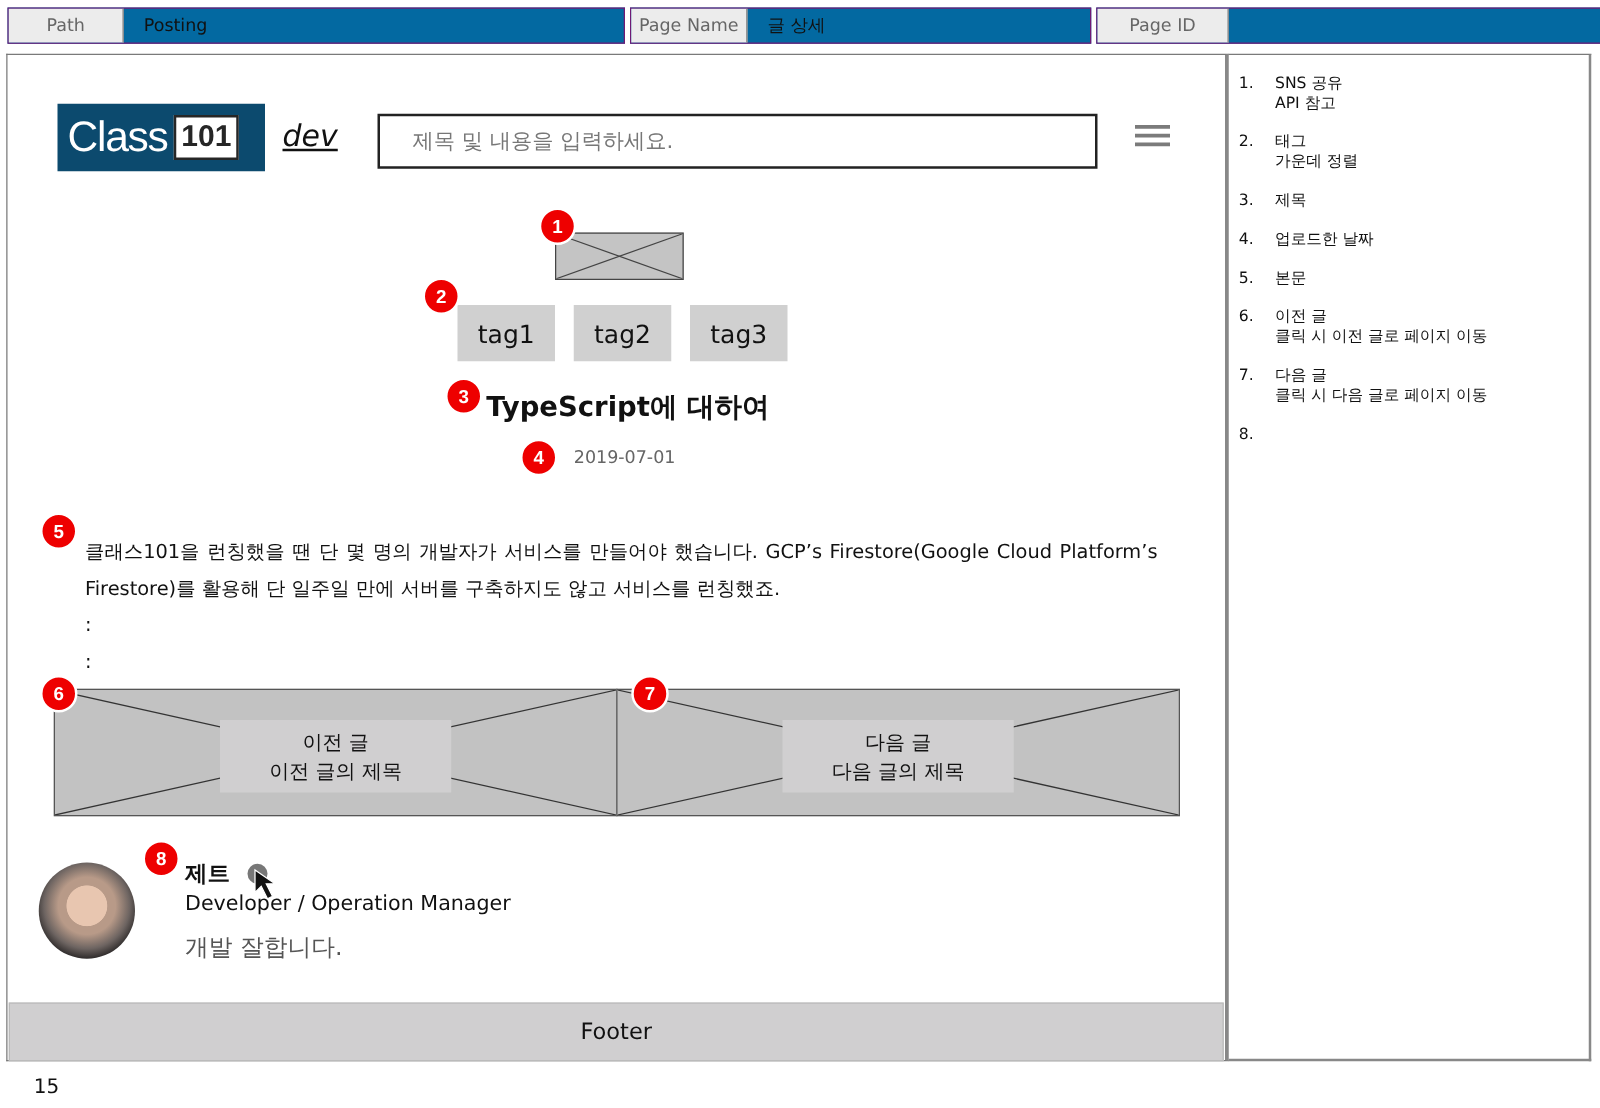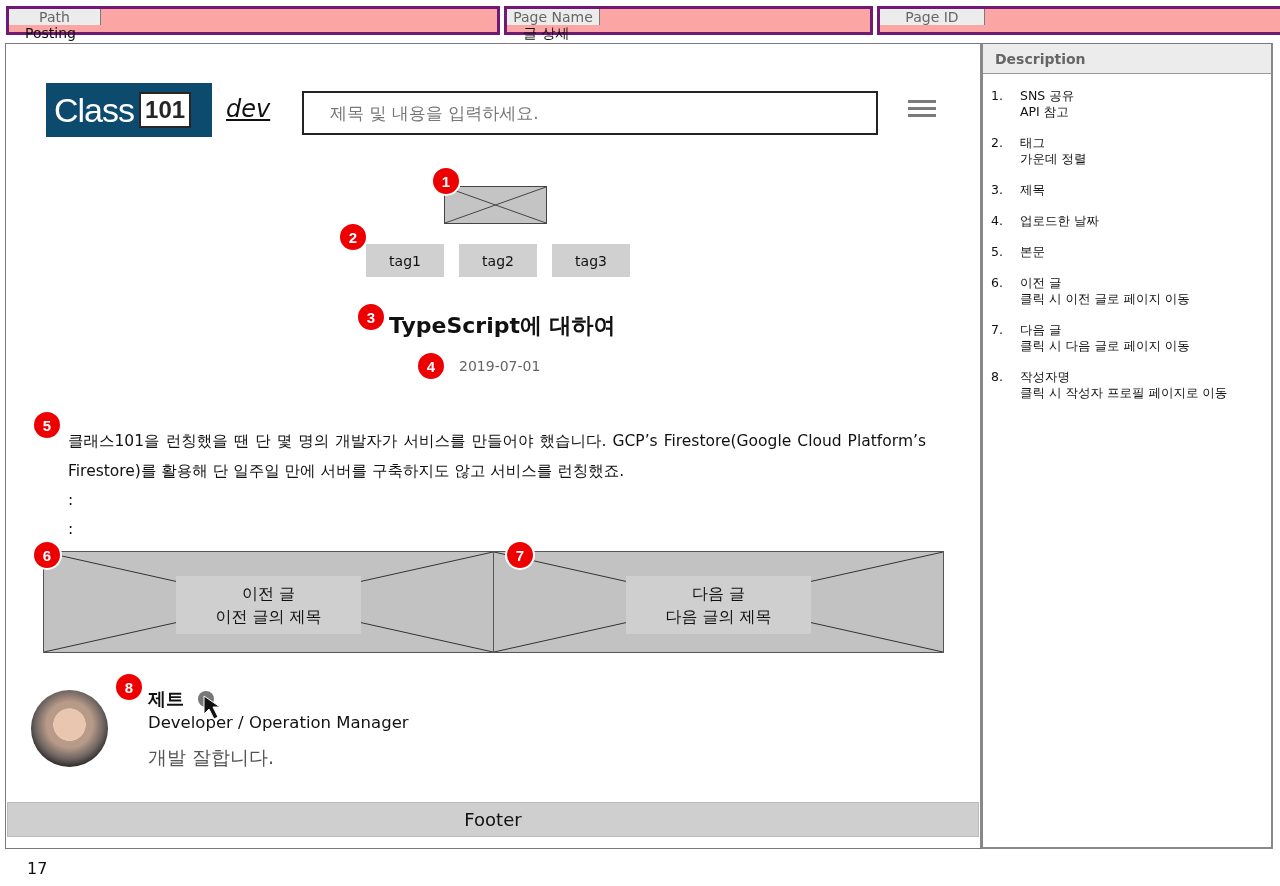--- a/index.html
+++ b/index.html
@@ -1,20 +1,20 @@
 <!DOCTYPE html>
 <html><head>
 <meta charset="utf-8">
 <style>
   * { box-sizing: border-box; margin: 0; padding: 0; }
   body { width: 1280px; height: 886px; background: #fff; position: relative; overflow: hidden;
          font-family: "DejaVu Sans", "Liberation Sans", sans-serif; color: #111; }
 
   
-  .meta { position: absolute; top: 6px; height: 29px; border: 3px solid #701a75; display: flex; background: #fca5a5; flex-direction: column; }
+  .meta { position: absolute; top: 6px; height: 29px; border: 1px solid #701a75; display: flex; background: #0369a1; }
   .meta .lbl { background: #ececec; color: #666; font-size: 14px; display: flex; align-items: center; justify-content: center; border-right: 1px solid #7a7a7a; }
   .meta .val { font-size: 14px; display: flex; align-items: center; padding-left: 16px; color: #111; }
 
   
   .frame { position: absolute; left: 5px; top: 43px; width: 978px; height: 806px; border: 1px solid #7a7a7a; border-right: 3px solid #888; }
   .desc { position: absolute; left: 983px; top: 43px; width: 290px; height: 806px; border: 1px solid #7a7a7a; border-left: none; border-bottom: 2px solid #888; border-right: 2px solid #888; }
   .desc-head { height: 30px; background: #ececec; border-bottom: 1px solid #999; color: #666; font-weight: bold; font-size: 14px; padding-left: 12px; display: flex; align-items: center; }
   .desc-list { padding: 14px 0 0 8px; font-size: 12.5px; line-height: 16px; }
   .desc-item { display: flex; margin-bottom: 15px; }
   .desc-item .num { width: 29px; }
@@ -26,39 +26,39 @@
   .dev { position: absolute; left: 226px; top: 95px; font-style: italic; font-size: 24px; text-decoration: underline; color: #111; font-family: "DejaVu Sans", sans-serif; }
 
   .search { position: absolute; left: 302px; top: 91px; width: 576px; height: 44px; border: 2px solid #222; font-size: 17px; color: #777; padding-left: 26px; outline: none; font-family: "DejaVu Sans", sans-serif; background: #fff; }
   .search::placeholder { color: #777; }
   .menu { position: absolute; left: 908px; top: 100px; width: 28px; height: 22px; cursor: pointer; }
   .menu span { display: block; height: 3px; background: #7b7b7b; margin-bottom: 4px; }
 
   .badge { position: absolute; width: 30px; height: 30px; border-radius: 50%; background: #ee0000; color: #fff; font-size: 15px; font-weight: bold; display: flex; align-items: center; justify-content: center; border: 2px solid #fff; font-family: "Liberation Sans", sans-serif; }
 
   .sns { position: absolute; left: 444px; top: 186px; width: 103px; height: 38px; background: #c4c4c4; border: 1px solid #444; }
-  .tag { position: absolute; top: 244px; width: 78px; height: 33px; background: #d0d0d0; font-size: 14px; display: flex; align-items: center; justify-content: center; color: #111; cursor: pointer; }
+  .tag { position: absolute; top: 244px; width: 78px; height: 45px; background: #d0d0d0; font-size: 20px; display: flex; align-items: center; justify-content: center; color: #111; cursor: pointer; }
 
   .title { position: absolute; left: 389px; top: 311px; font-size: 22px; font-weight: bold; color: #111; }
   .date { position: absolute; left: 459px; top: 358px; font-size: 14px; color: #666; }
 
   .body { position: absolute; left: 68px; top: 426px; width: 858px; font-size: 15.5px; line-height: 30px; color: #111; text-align: justify; }
   .body .dots { line-height: 29px; }
 
   .nav { position: absolute; top: 551px; width: 451px; height: 102px; background: #c2c2c2; border: 1px solid #555; cursor: pointer; }
   .nav svg { position: absolute; left: 0; top: 0; }
   .nav .inner { position: absolute; top: 24px; width: 185px; height: 58px; background: #d0cfd0; font-size: 16px; display: flex; flex-direction: column; align-items: center; justify-content: center; line-height: 23px; color: #111; }
 
   .avatar { position: absolute; left: 31px; top: 690px; width: 77px; height: 77px; border-radius: 50%; background: radial-gradient(circle at 50% 45%, #e8c6b0 0 28%, #b89a88 29% 40%, #6d6461 60%, #2a2727 75%); overflow: hidden; }
   .author-name { position: absolute; left: 148px; top: 687px; font-size: 18px; font-weight: bold; cursor: pointer; }
   .cursor-dot { position: absolute; left: 198px; top: 691px; width: 16px; height: 16px; border-radius: 50%; background: #777; }
   .author-role { position: absolute; left: 148px; top: 713px; font-size: 16.5px; color: #111; }
   .author-bio { position: absolute; left: 148px; top: 745px; font-size: 19px; color: #555; }
 
-  .footer { position: absolute; left: 7px; top: 802px; width: 972px; height: 35px; background: #d0cfd0; border: 1px solid #bbb; font-size: 18px; display: flex; align-items: center; justify-content: center; color: #111; }
+  .footer { position: absolute; left: 7px; top: 802px; width: 972px; height: 47px; background: #d0cfd0; border: 1px solid #bbb; font-size: 18px; display: flex; align-items: center; justify-content: center; color: #111; }
   .pagenum { position: absolute; left: 27px; top: 859px; font-size: 16px; color: #111; }
 </style>
 </head>
 <body>
 
 <div class="meta" style="left:6px;width:494px;">
   <div class="lbl" style="width:92px;">Path</div>
   <div class="val">Posting</div>
 </div>
 <div class="meta" style="left:504px;width:369px;">
@@ -137,24 +137,23 @@
 <div class="badge" style="left:431px;top:166px;">1</div>
 <div class="badge" style="left:338px;top:222px;">2</div>
 <div class="badge" style="left:356px;top:302px;">3</div>
 <div class="badge" style="left:416px;top:351px;">4</div>
 <div class="badge" style="left:32px;top:410px;">5</div>
 <div class="badge" style="left:32px;top:540px;">6</div>
 <div class="badge" style="left:505px;top:540px;">7</div>
 <div class="badge" style="left:114px;top:672px;">8</div>
 
 <div class="footer">Footer</div>
-<div class="pagenum">17</div>
+<div class="pagenum">15</div>
 
 <div class="desc">
-  <div class="desc-head">Description</div>
   <div class="desc-list">
     <div class="desc-item">
         <span class="num">1.</span>
         <div>
           <div>SNS 공유</div>
           <div>API 참고</div>
         </div>
       </div>
     <div class="desc-item">
         <span class="num">2.</span>
@@ -190,19 +189,15 @@
       </div>
     <div class="desc-item">
         <span class="num">7.</span>
         <div>
           <div>다음 글</div>
           <div>클릭 시 다음 글로 페이지 이동</div>
         </div>
       </div>
     <div class="desc-item">
         <span class="num">8.</span>
-        <div>
-          <div>작성자명</div>
-          <div>클릭 시 작성자 프로필 페이지로 이동</div>
-        </div>
       </div>
   </div>
 </div>
 
 </body></html>

